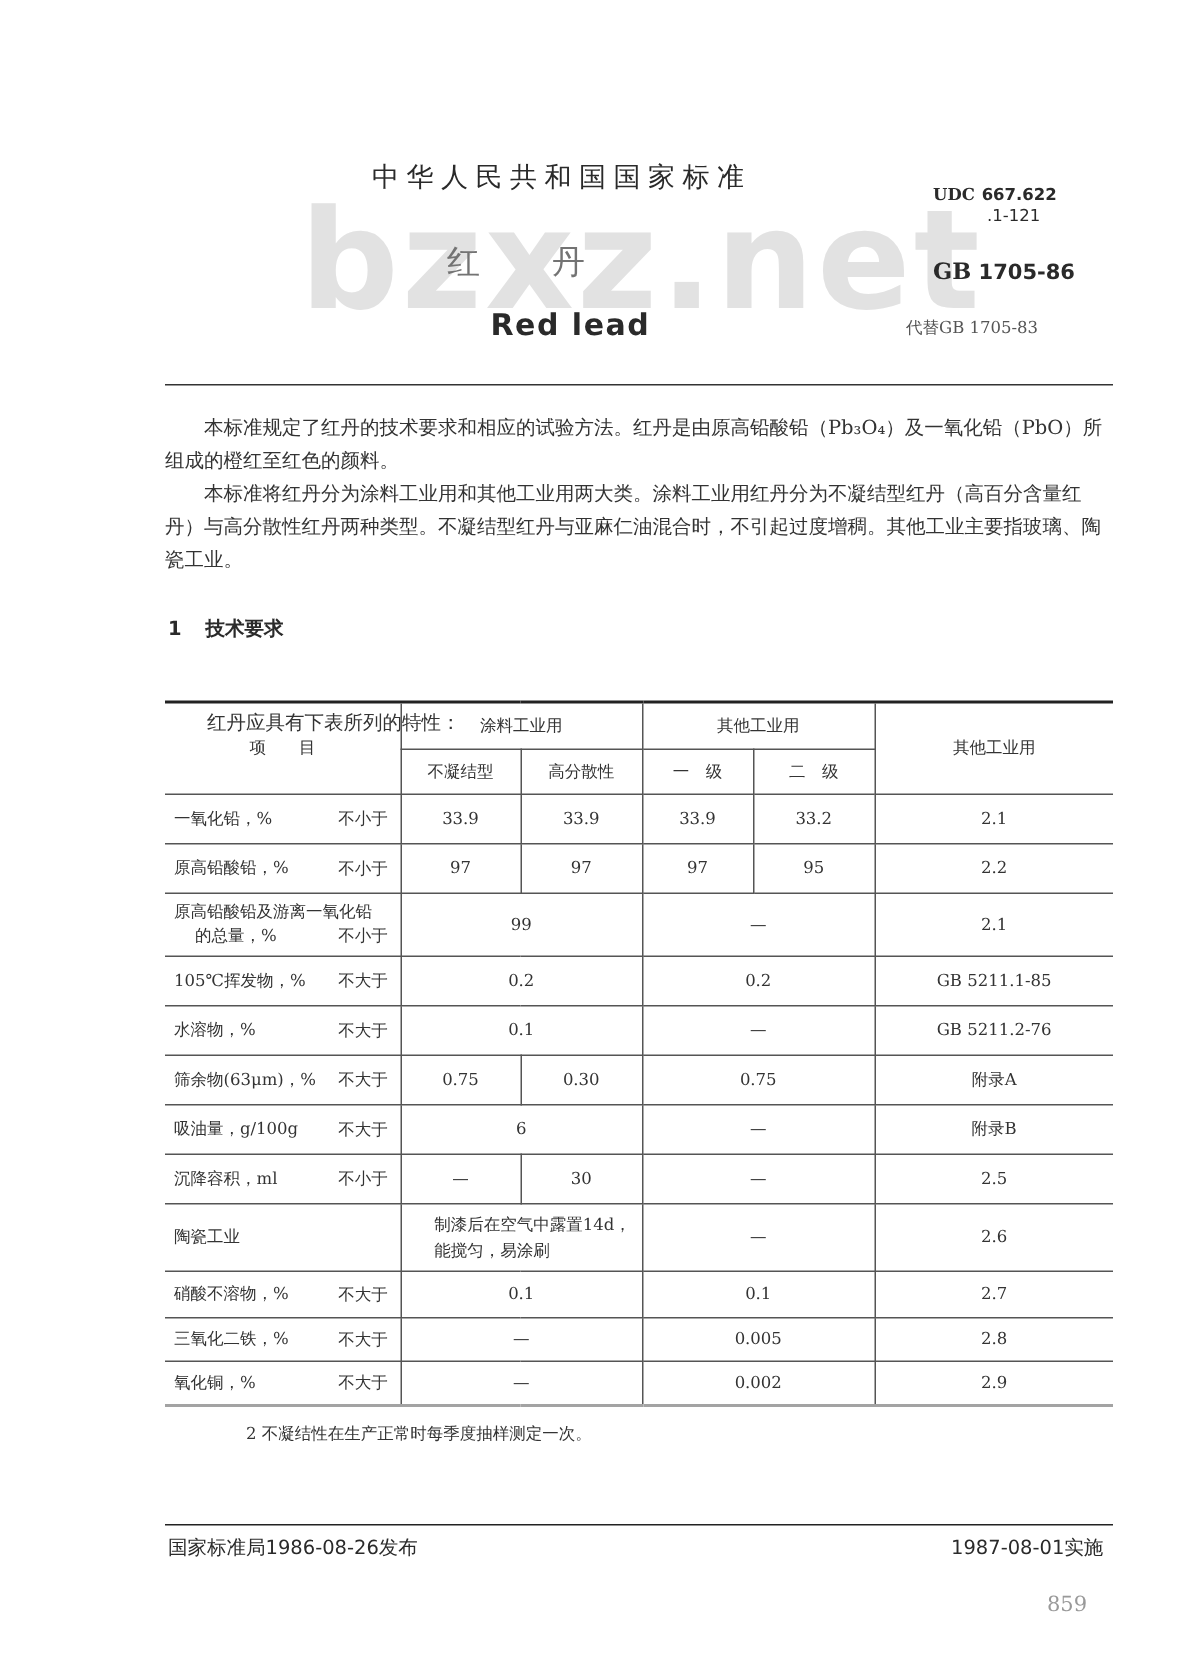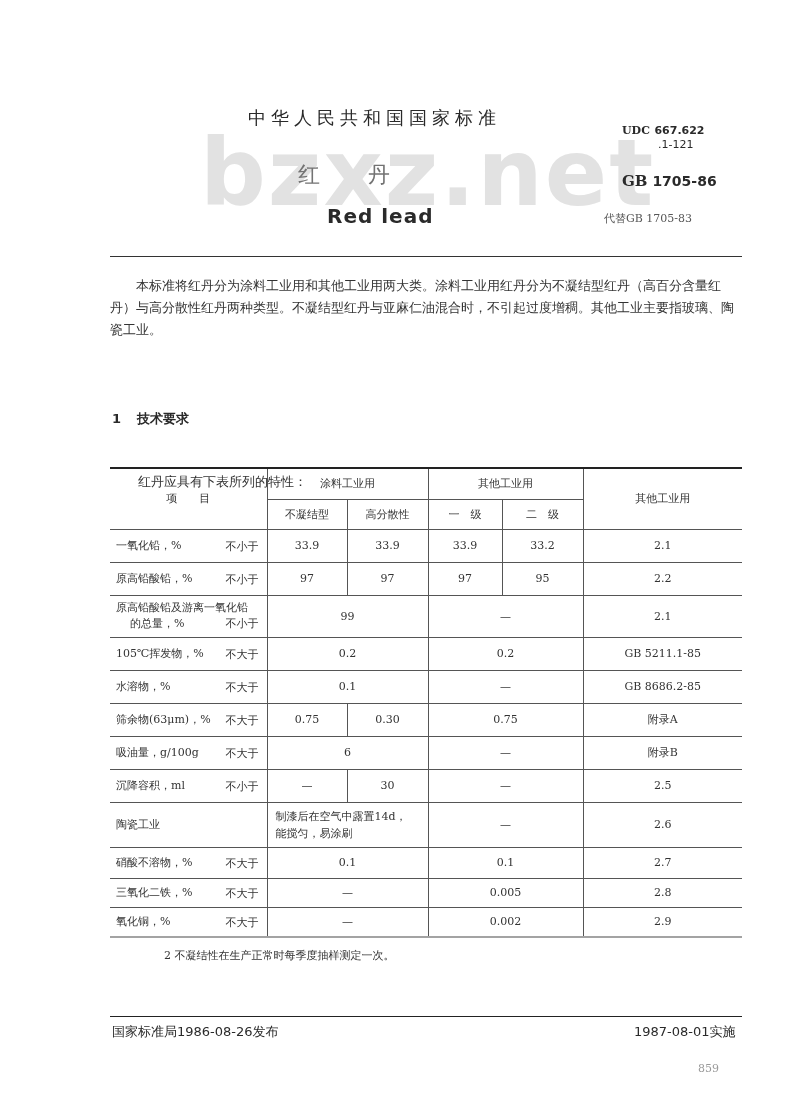--- a/index.html
+++ b/index.html
@@ -27,27 +27,27 @@
   table.spec { position:absolute; left:110px; top:467px; width:632px; border-collapse:collapse;
                font-size:11px; color:#333; }
   table.spec td, table.spec th { border:1px solid #555; text-align:center; font-weight:normal; padding:0; }
   table.spec tr:first-child th { border-top:2px solid #222; }
   table.spec tr:last-child td { border-bottom:2px solid #a3a3a3; }
   table.spec td:first-child, table.spec th:first-child { border-left:none; }
   table.spec td:last-child, table.spec th:last-child { border-right:none; }
   table.spec .item { text-align:left; padding-left:6px; position:relative; }
   table.spec .item .lim { position:absolute; right:8px; top:50%; transform:translateY(-50%); }
   table.spec .item2 { text-align:left; padding-left:6px; line-height:16px; }
-  table.spec .note-cell { text-align:left; padding-left:8px; line-height:17px; }
+  table.spec .note-cell { text-align:left; padding-left:22px; line-height:17px; }
   .notes { left:136px; top:945px; font-size:11px; color:#333; line-height:22px; }
   .notes .n2 { padding-left:28px; }
   .footrule { left:110px; top:1016px; width:632px; height:1px; background:#222; }
   .pub { left:112px; top:1023px; font-size:13px; font-family:"DejaVu Sans", sans-serif; }
   .impl { left:634px; top:1023px; font-size:13px; font-family:"DejaVu Sans", sans-serif; }
-  .pageno { left:698px; top:1062px; font-size:11px; color:#999; }
+  .pageno { left:698px; top:1062px; font-size:14px; color:#999; }
 </style>
 </head>
 <body>
 
 <div class="abs watermark">bzxz.net</div>
 <div class="abs nat-title">中华人民共和国国家标准</div>
 <div class="abs doc-title">红丹</div>
 <div class="abs doc-title-en">Red lead</div>
 
 <div class="abs udc">
@@ -57,20 +57,21 @@
 </div>
 <div class="abs gb">
   <span class="lbl">GB</span>
   <span>1705-86</span>
 </div>
 <div class="abs replaces">代替GB 1705-83</div>
 
 <div class="abs hrule"></div>
 
 <div class="abs para" style="top:275px;">
+  <p>本标准规定了红丹的技术要求和相应的试验方法。红丹是由原高铅酸铅（Pb₃O₄）及一氧化铅（PbO）所组成的橙红至红色的颜料。</p>
   <p>本标准将红丹分为涂料工业用和其他工业用两大类。涂料工业用红丹分为不凝结型红丹（高百分含量红丹）与高分散性红丹两种类型。不凝结型红丹与亚麻仁油混合时，不引起过度增稠。其他工业主要指玻璃、陶瓷工业。</p>
 </div>
 
 <div class="abs section">
   <span class="n">1</span><span>技术要求</span>
 </div>
 <div class="abs intro">红丹应具有下表所列的特性：</div>
 
 <table class="spec">
   <colgroup>
@@ -126,21 +127,21 @@
   <tr style="height:33px">
     <td class="item"><span>105℃挥发物，%</span><span class="lim">不大于</span></td>
     <td colspan="2">0.2</td>
     <td colspan="2">0.2</td>
     <td>GB 5211.1-85</td>
   </tr>
   <tr style="height:33px">
     <td class="item"><span>水溶物，%</span><span class="lim">不大于</span></td>
     <td colspan="2">0.1</td>
     <td colspan="2">—</td>
-    <td>GB 8686.2-85</td>
+    <td>GB 5211.2-76</td>
   </tr>
   <tr style="height:33px">
     <td class="item"><span>筛余物(63μm)，%</span><span class="lim">不大于</span></td>
     <td>0.75</td>
     <td>0.30</td>
     <td colspan="2">0.75</td>
     <td>附录A</td>
   </tr>
   <tr style="height:33px">
     <td class="item"><span>吸油量，g/100g</span><span class="lim">不大于</span></td>

